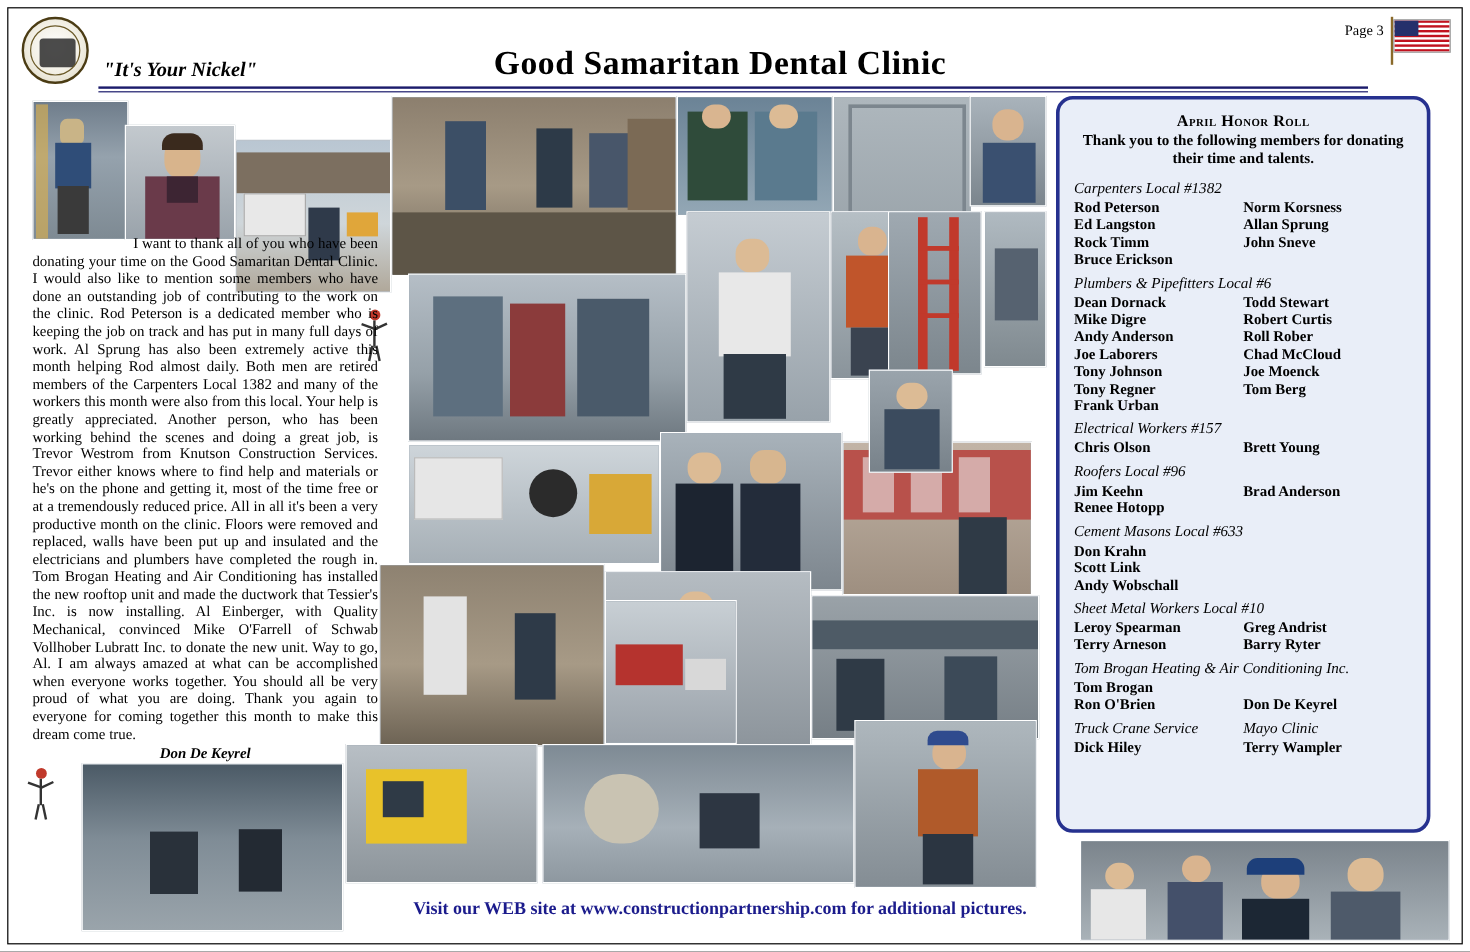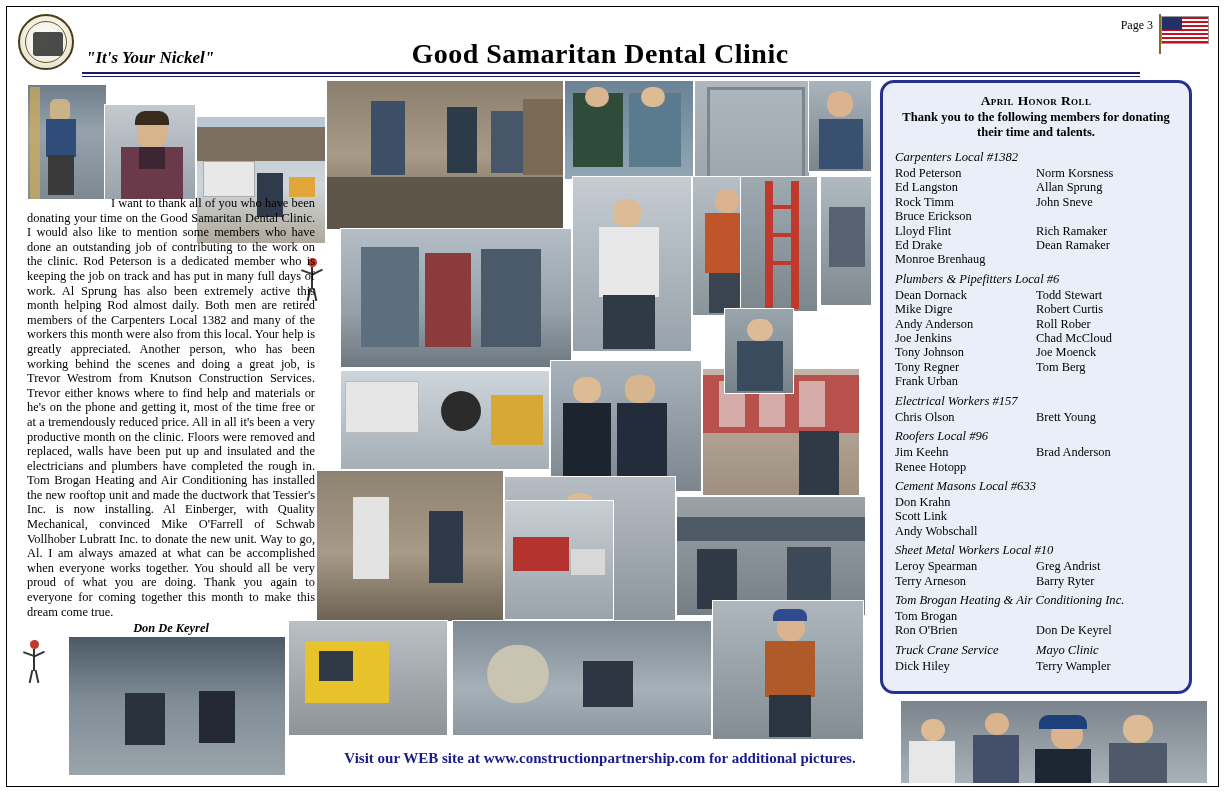--- a/index.html
+++ b/index.html
@@ -210,20 +210,21 @@
     margin-top: 5px;
     margin-bottom: 1px;
   }
   .names {
     display: flex;
     font-size: 12.4px;
     line-height: 14.4px;
   }
   .names .col {
     width: 50%;
+    font-weight: bold;
   }
   .names .col div { white-space: nowrap; }
 
   
   .doodle {
     position: absolute;
     width: 26px;
     height: 44px;
   }
   .doodle .head {
@@ -508,39 +509,27 @@
             <div>Rock Timm</div>
             <div>Bruce Erickson</div>
           </div>
           <div class="col">
             <div>Norm Korsness</div>
             <div>Allan Sprung</div>
             <div>John Sneve</div>
             <div>&nbsp;</div>
           </div>
         </div>
-        <div class="names">
-          <div class="col">
-            <div>Lloyd Flint</div>
-            <div>Ed Drake</div>
-            <div>Monroe Brenhaug</div>
-          </div>
-          <div class="col">
-            <div>Rich Ramaker</div>
-            <div>Dean Ramaker</div>
-            <div>&nbsp;</div>
-          </div>
-        </div>
         <div class="local">Plumbers &amp; Pipefitters Local #6</div>
         <div class="names">
           <div class="col">
             <div>Dean Dornack</div>
             <div>Mike Digre</div>
             <div>Andy Anderson</div>
-            <div>Joe Jenkins</div>
+            <div>Joe Laborers</div>
             <div>Tony Johnson</div>
             <div>Tony Regner</div>
             <div>Frank Urban</div>
           </div>
           <div class="col">
             <div>Todd Stewart</div>
             <div>Robert Curtis</div>
             <div>Roll Rober</div>
             <div>Chad McCloud</div>
             <div>Joe Moenck</div>

